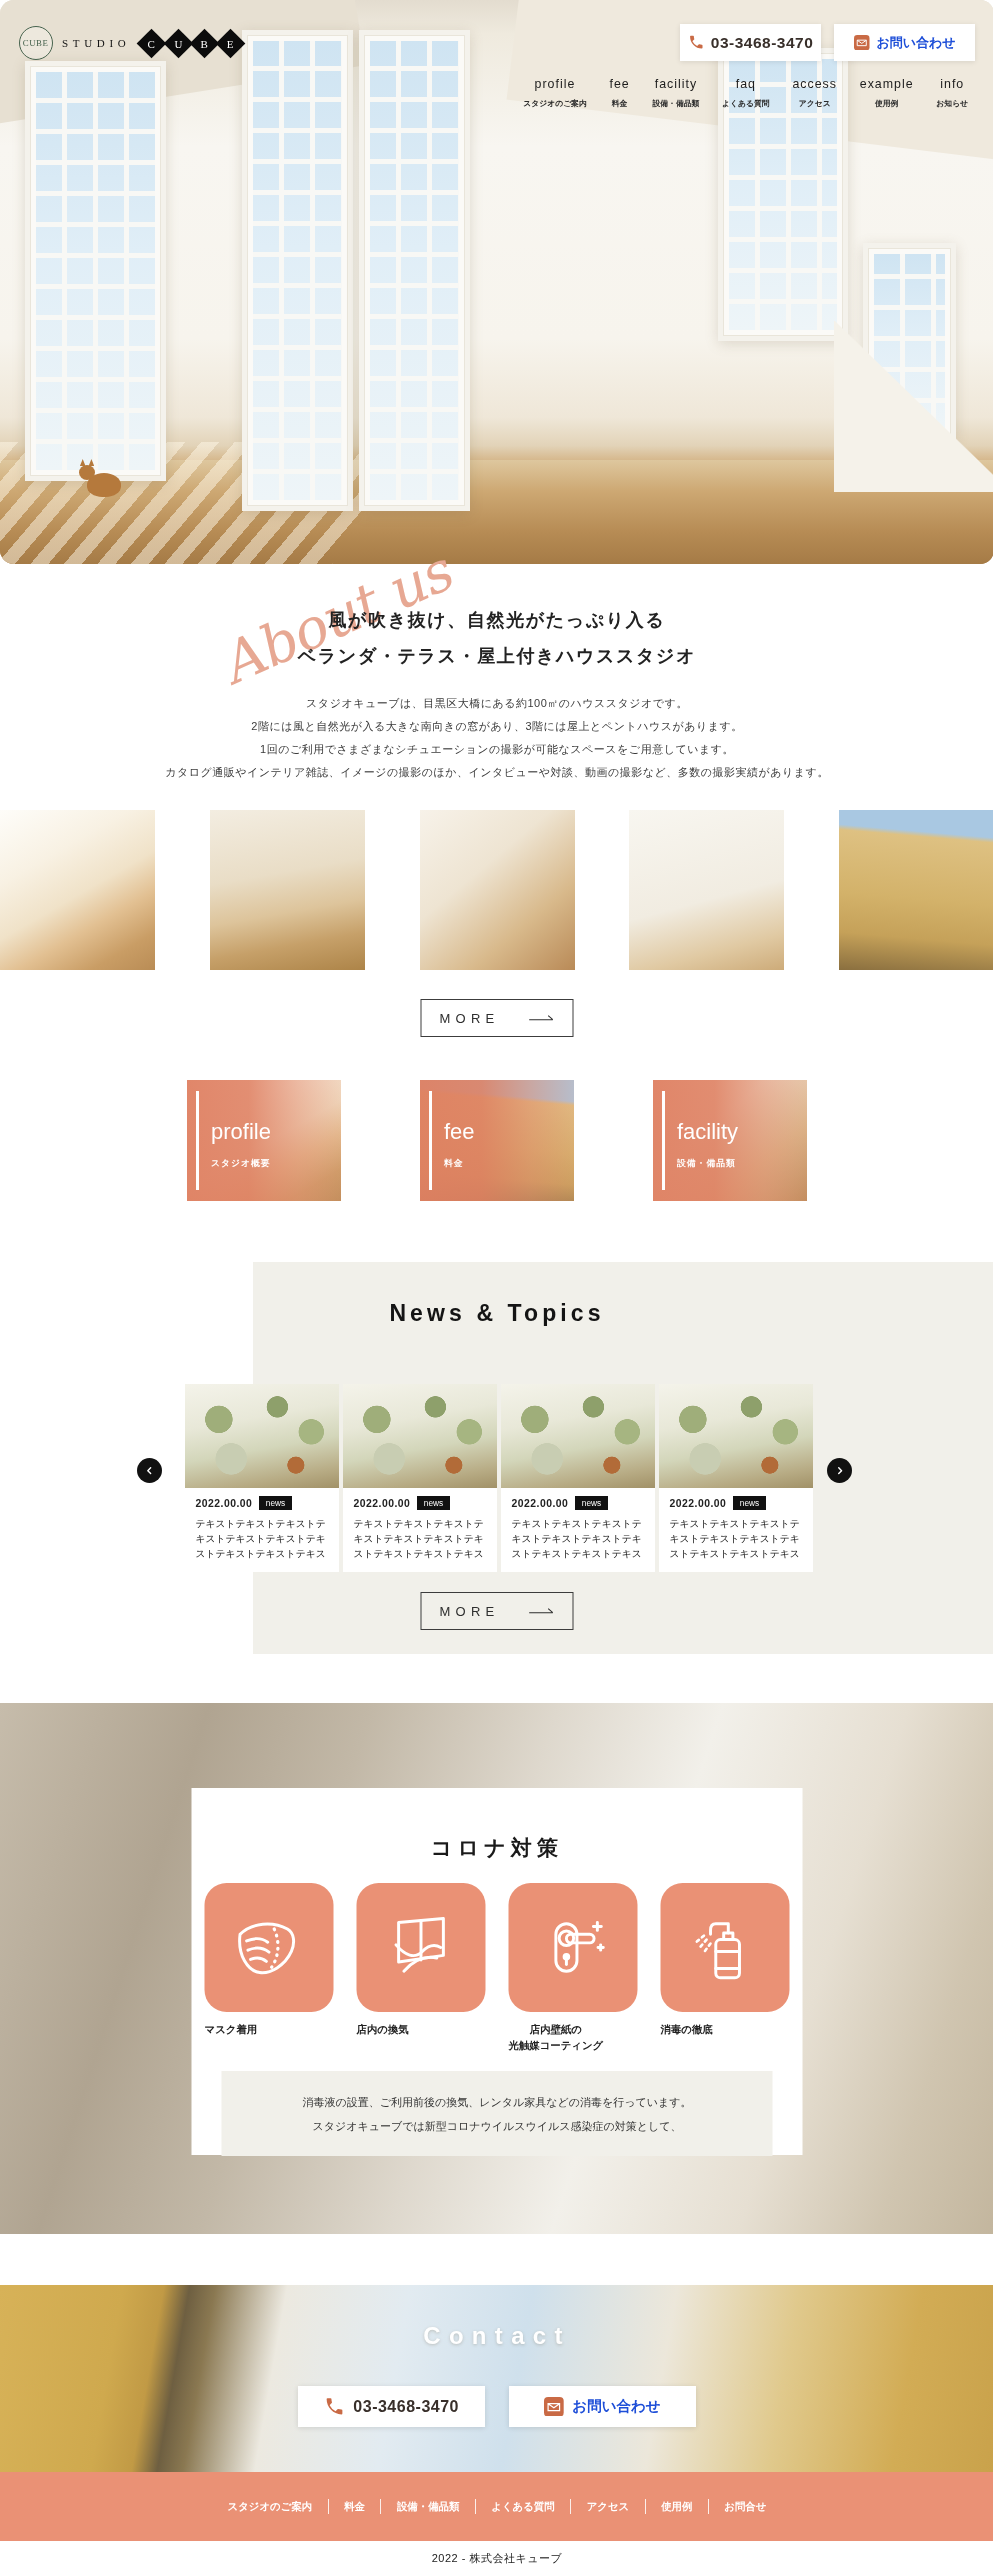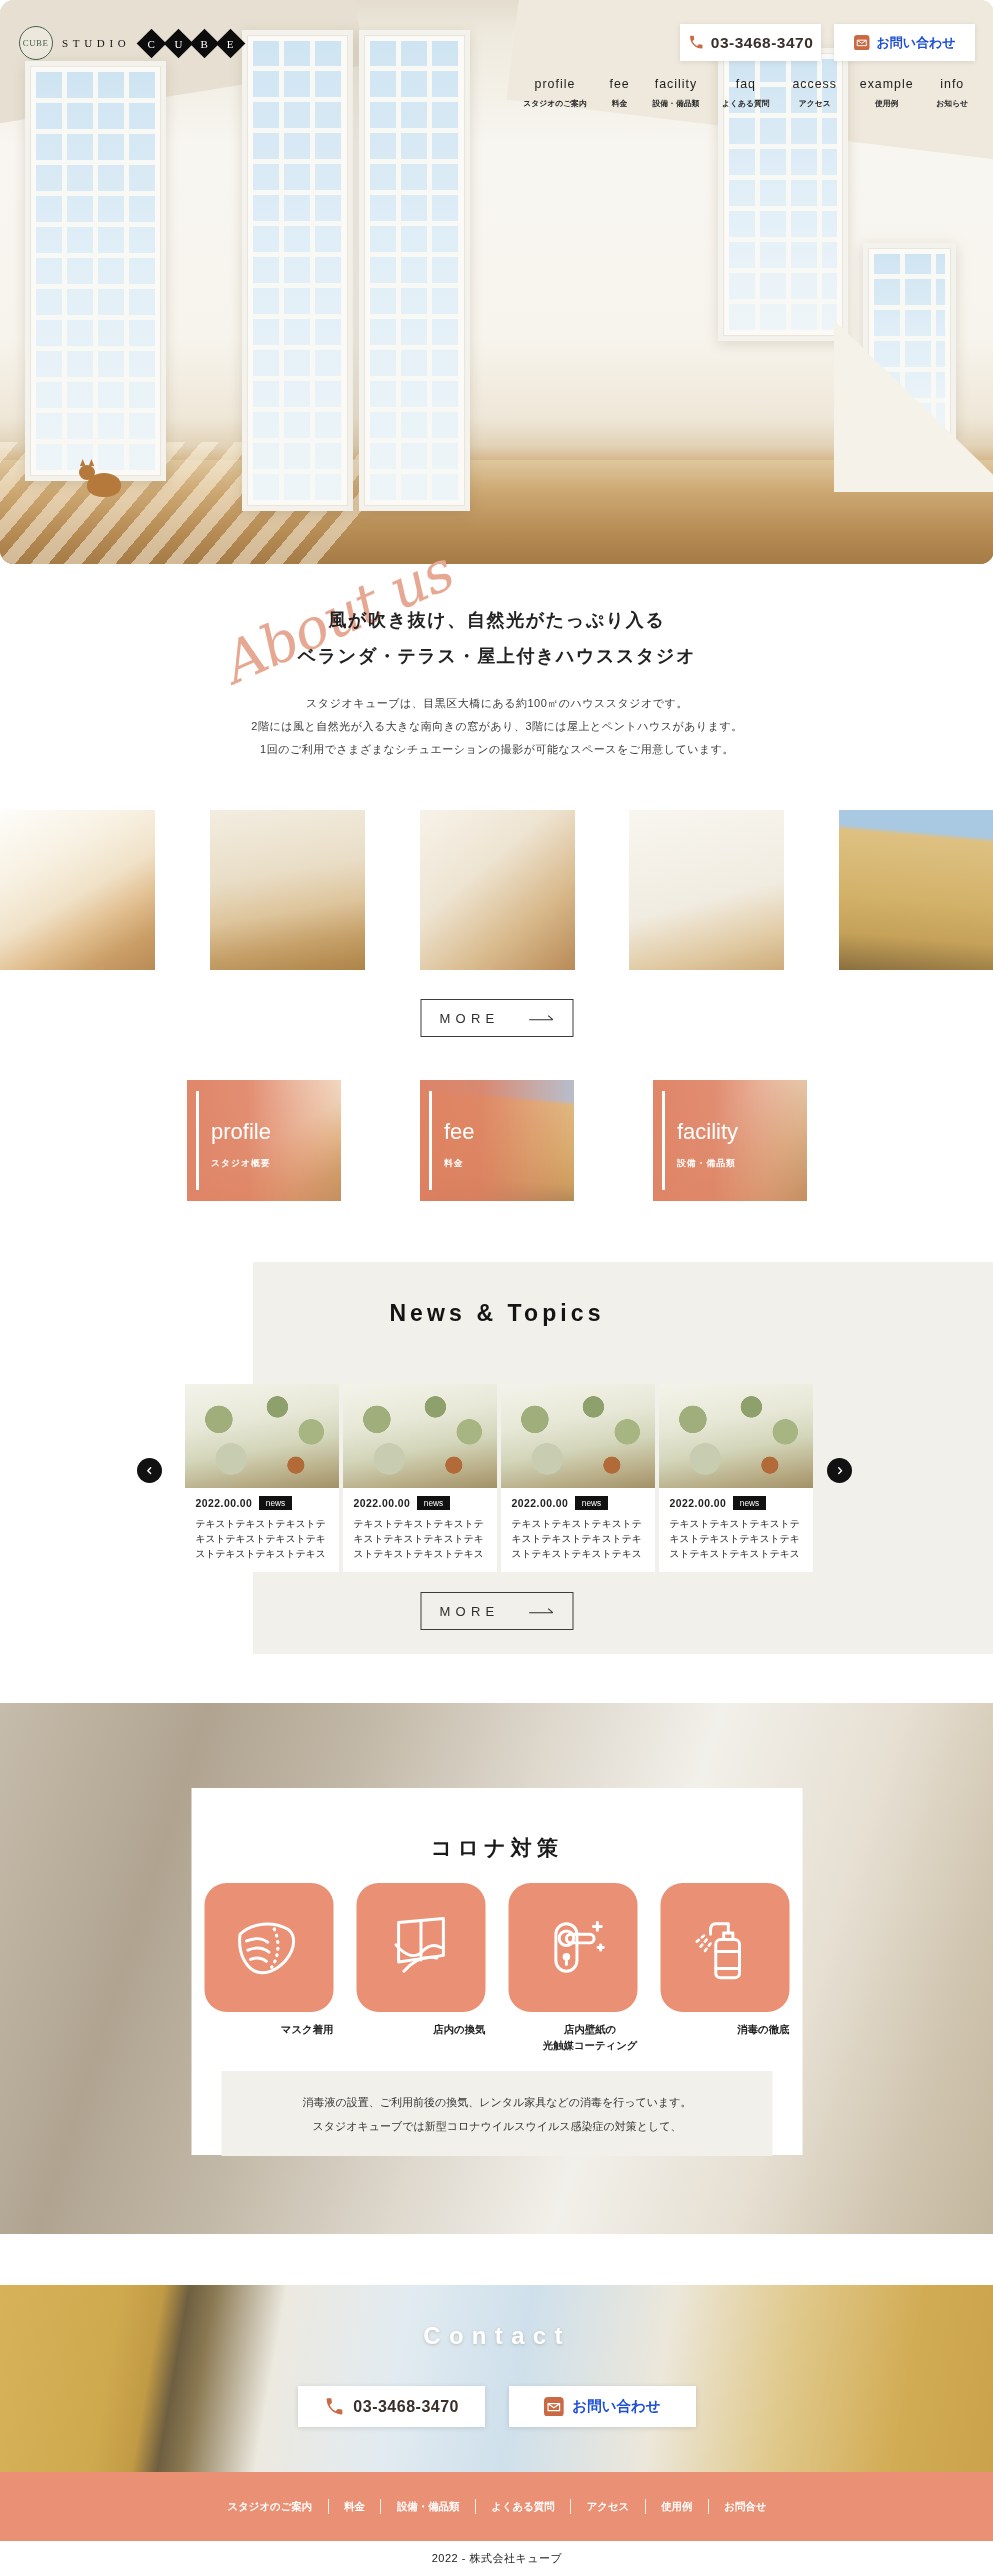--- a/index.html
+++ b/index.html
@@ -109,21 +109,21 @@
   .gap-a { height:49px; background:#fff; }
   .gap-b { height:51px; background:#fff; }
 
   
   .corona { position:relative; height:531px; }
   .ph-corona { position:absolute; inset:0;
     background:linear-gradient(108deg,#c6bcab 0%,#b0a491 18%,#c2b8a7 32%,#ded8cd 48%,#f2f0ea 62%,#e6dfd2 78%,#d0c5b0 90%,#c3b69e 100%); }
   .corona-card { position:absolute; left:50%; transform:translateX(-50%); top:85px; width:611px; height:367px; background:#fff; }
   .corona-title { margin-top:46px; text-align:center; font-size:21px; font-weight:bold; letter-spacing:5.2px; color:#1a1a1a; }
   .measures { margin-top:21px; display:flex; justify-content:center; gap:23px; }
-  .measure { width:129px; display:flex; flex-direction:column; align-items:flex-end; }
+  .measure { width:129px; display:flex; flex-direction:column; align-items:flex-start; }
   .m-tile { width:129px; height:129px; border-radius:22px; background:#ea9175; display:flex; align-items:center; justify-content:center; }
   .m-tile svg { width:79px; height:79px; }
   .m-label { margin-top:10.4px; font-size:10.4px; font-weight:bold; color:#222; text-align:center; line-height:15.5px; }
   .corona-note { margin:17.6px auto 0; width:551px; background:#f1f0ea; text-align:center; padding:18.6px 0; font-size:11px; line-height:24px; color:#333; }
 
   
   .contact { position:relative; height:187px; }
   .ph-contact { position:absolute; inset:0;
     background:linear-gradient(100deg,#d7b258 0%,#cfa94e 12%,#c19a45 16%,#6e5f41 18.5%,#8a7851 21%,#ece9e0 28%,#e2ebf1 40%,#cfe0ec 52%,#ece7da 66%,#e0c98c 78%,#d2ac55 90%,#c9a24b 100%); }
   .contact-title { position:absolute; top:37px; left:0; right:0; text-align:center; color:#fff; font-size:24px; font-weight:bold; letter-spacing:8.3px; text-shadow:0 0.5px 3.1px rgba(90,70,40,.25); }
@@ -245,20 +245,21 @@
   <section class="about">
     <div class="about-script">About us</div>
     <div class="about-h2">
       <div>風が吹き抜け、自然光がたっぷり入る</div>
       <div>ベランダ・テラス・屋上付きハウススタジオ</div>
     </div>
     <div class="about-p">
       <div>スタジオキューブは、目黒区大橋にある約100㎡のハウススタジオです。</div>
       <div>2階には風と自然光が入る大きな南向きの窓があり、3階には屋上とペントハウスがあります。</div>
       <div>1回のご利用でさまざまなシチュエーションの撮影が可能なスペースをご用意しています。</div>
+      <div>カタログ通販やインテリア雑誌、イメージの撮影のほか、インタビューや対談、動画の撮影など、多数の撮影実績があります。</div>
     </div>
     <div class="gallery">
       <div class="g-item g1"></div>
       <div class="g-item g2"></div>
       <div class="g-item g3"></div>
       <div class="g-item g4"></div>
       <div class="g-item g5"></div>
     </div>
     <a class="more-btn more1">
       <span class="more-lbl">MORE</span>

